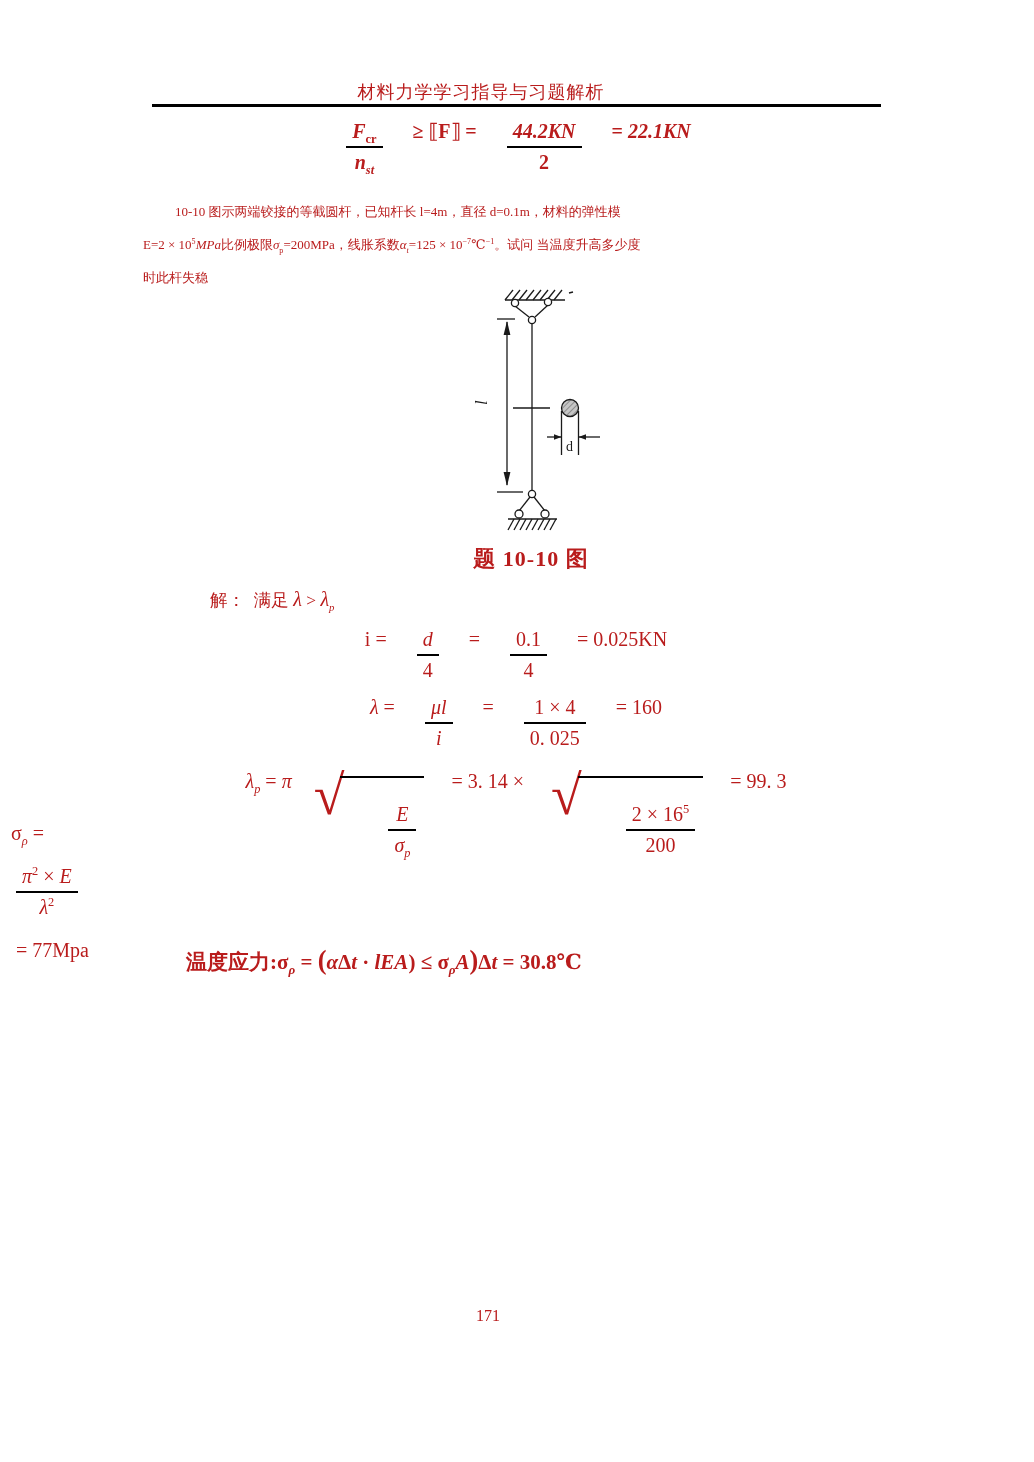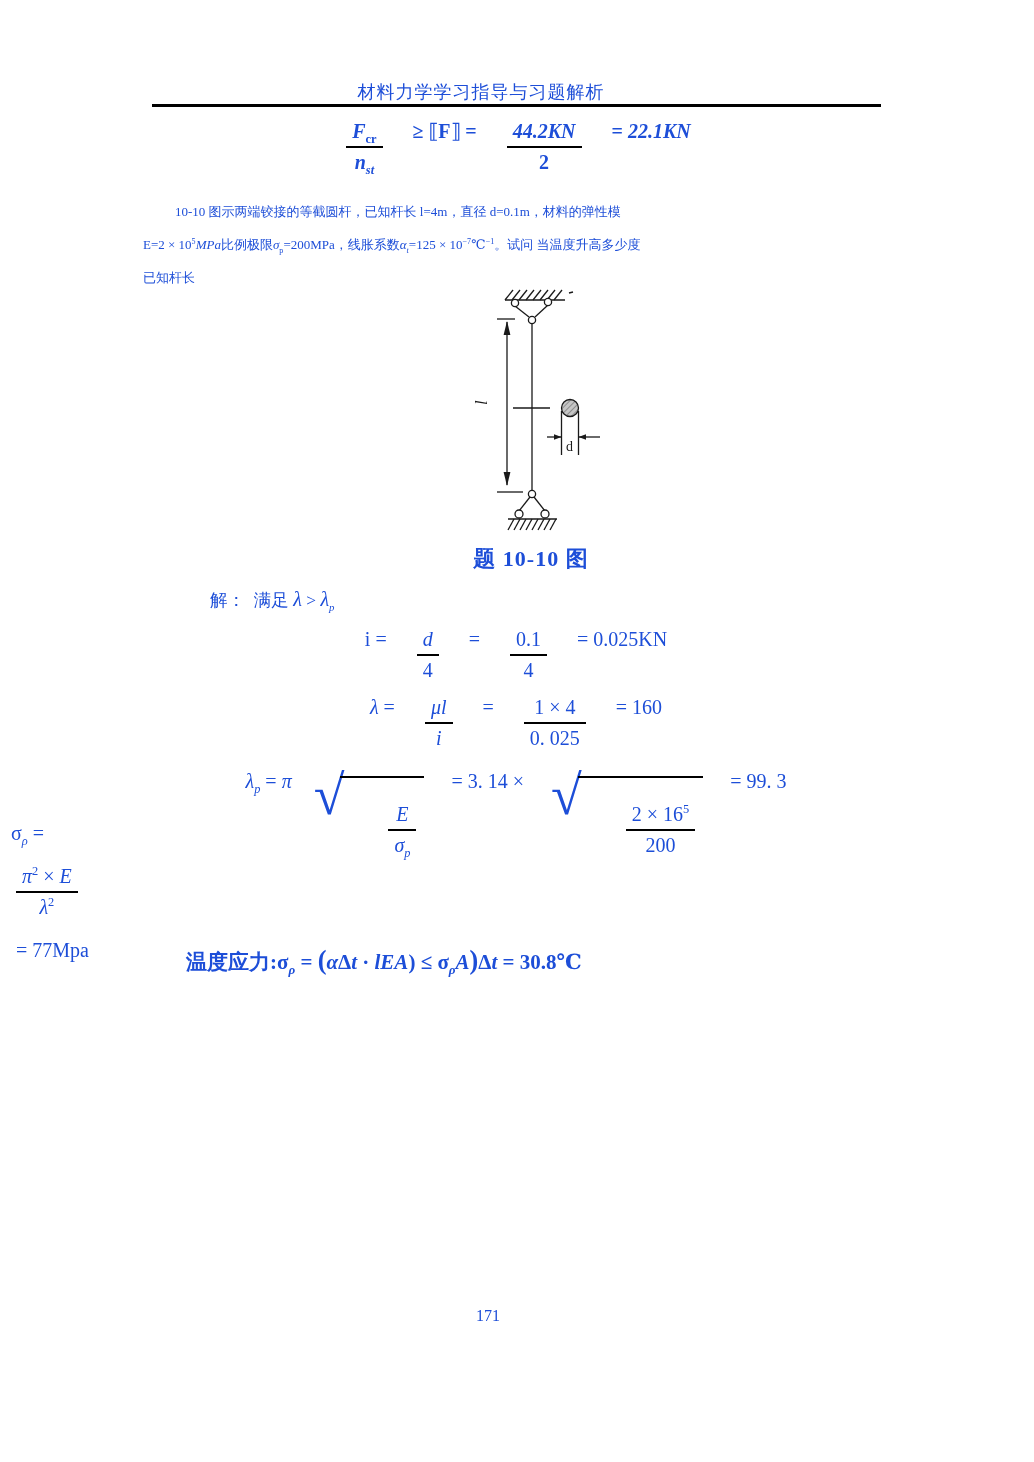--- a/index.html
+++ b/index.html
@@ -1,16 +1,16 @@
 <!DOCTYPE html>
 <html><head>
 <meta charset="utf-8">
 <style>
   html,body{margin:0;padding:0;background:#ffffff;}
-  .page{position:relative;width:962px;height:1462px;background:#ffffff;color:#1d4ed8;
+  .page{position:relative;width:962px;height:1462px;background:#ffffff;color:#b91c1c;
         font-family:"Liberation Serif","DejaVu Serif",serif;overflow:hidden;}
 
   .header-title{position:absolute;top:80px;left:0;width:100%;text-align:center;
                 font-size:18px;letter-spacing:1px;}
   .header-rule{position:absolute;top:104px;left:152px;width:729px;height:3px;background:#000;}
 
   .formula{position:absolute;left:11px;width:1010px;display:flex;justify-content:center;
            align-items:flex-start;font-size:20px;line-height:1.15;gap:20px;}
   .formula span{white-space:pre;}
   .f-a{top:120px;height:54px;font-weight:600;}
@@ -68,21 +68,21 @@
     <span class="frac">
       <span class="num"><span class="seg-i">44.2KN</span></span>
       <span class="den"><span>2</span></span>
     </span>
     <span><span> = </span><span class="seg-i">22.1KN</span></span>
   </div>
 
   <div class="problem">
     <div class="pline pline-first"><span>10-10 图示两端铰接的等截圆杆，已知杆长 l=4m，直径 d=0.1m，材料的弹性模</span></div>
     <div class="pline"><span>E=2 × 10</span><span class="seg-sup">5</span><span class="seg-i">MPa</span><span>比例极限</span><span class="seg-i">σ</span><span class="seg-sub">p</span><span>=200MPa，线胀系数</span><span class="seg-i">α</span><span class="seg-isub">t</span><span>=125 × 10</span><span class="seg-sup">−7</span><span>℃</span><span class="seg-sup">−1</span><span>。试问 当温度升高多少度</span></div>
-    <div class="pline"><span>已知杆长</span></div>
+    <div class="pline"><span>时此杆失稳</span></div>
   </div>
 
   <div class="fig-wrap">
     <svg class="fig" viewBox="0 0 220 270" width="220" height="270">
       <defs>
         <pattern id="hatchp" width="4" height="4" patternUnits="userSpaceOnUse" patternTransform="rotate(45)">
           <rect width="4" height="4" fill="#c6c6c6"></rect>
           <line x1="0" y1="0" x2="0" y2="4" stroke="#6e6e6e" stroke-width="1.3"></line>
         </pattern>
       </defs>

